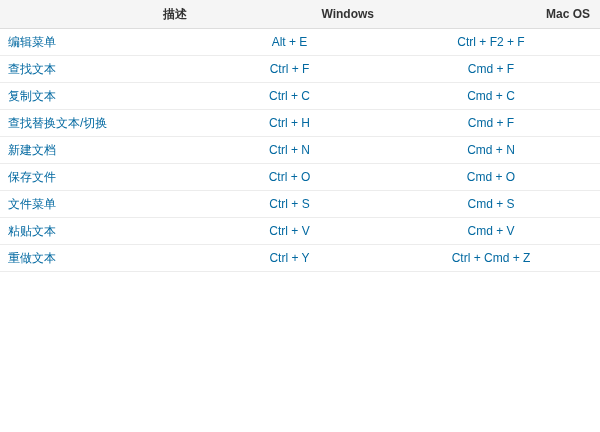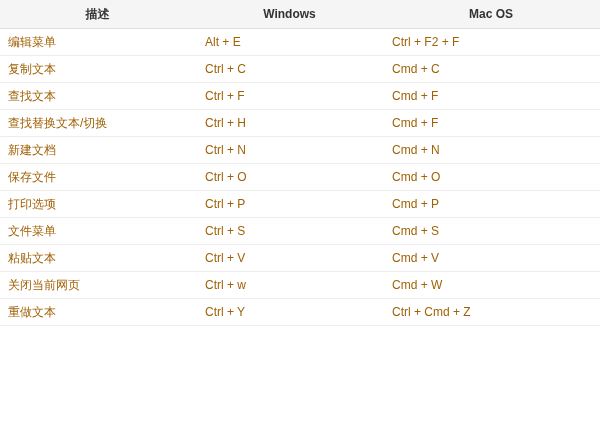--- a/index.html
+++ b/index.html
@@ -18,43 +18,43 @@
     width: 600px;
     border-collapse: collapse;
     table-layout: fixed;
   }
   .shortcut-table col.col-desc { width: 197px; }
   .shortcut-table col.col-win { width: 187px; }
   .shortcut-table col.col-mac { width: 216px; }
 
   .shortcut-table thead th {
     background: #f5f5f5;
-    text-align: center;
+    text-align: right;
     font-size: 12px;
     font-weight: bold;
     color: #333333;
     padding: 7px 10px 7px 8px;
     border-bottom: 1px solid #dddddd;
     line-height: 14px;
     white-space: nowrap;
   }
   .shortcut-table tbody td {
     font-size: 12px;
-    color: #a16207;
+    color: #0369a1;
     padding: 6px 10px 6px 8px;
     border-bottom: 1px solid #ececec;
     line-height: 14px;
     white-space: nowrap;
     background: #ffffff;
   }
   .shortcut-table tbody tr:last-child td {
     border-bottom: 1px solid #ececec;
   }
   .cell-desc { color: #333333; }
-  .cell-key { color: #555555; }
+  .cell-key { color: #555555; text-align: center; }
 </style>
 </head>
 <body>
 
 <table class="shortcut-table">
   <colgroup>
     <col class="col-desc">
     <col class="col-win">
     <col class="col-mac">
   </colgroup>
@@ -65,63 +65,53 @@
       <th>Mac OS</th>
     </tr>
   </thead>
   <tbody>
     <tr>
       <td class="cell-desc">编辑菜单</td>
       <td class="cell-key">Alt + E</td>
       <td class="cell-key">Ctrl + F2 + F</td>
     </tr>
     <tr>
+      <td class="cell-desc">查找文本</td>
+      <td class="cell-key">Ctrl + F</td>
+      <td class="cell-key">Cmd + F</td>
+    </tr>
+    <tr>
       <td class="cell-desc">复制文本</td>
       <td class="cell-key">Ctrl + C</td>
       <td class="cell-key">Cmd + C</td>
-    </tr>
-    <tr>
-      <td class="cell-desc">查找文本</td>
-      <td class="cell-key">Ctrl + F</td>
-      <td class="cell-key">Cmd + F</td>
     </tr>
     <tr>
       <td class="cell-desc">查找替换文本/切换</td>
       <td class="cell-key">Ctrl + H</td>
       <td class="cell-key">Cmd + F</td>
     </tr>
     <tr>
       <td class="cell-desc">新建文档</td>
       <td class="cell-key">Ctrl + N</td>
       <td class="cell-key">Cmd + N</td>
     </tr>
     <tr>
       <td class="cell-desc">保存文件</td>
       <td class="cell-key">Ctrl + O</td>
       <td class="cell-key">Cmd + O</td>
     </tr>
     <tr>
-      <td class="cell-desc">打印选项</td>
-      <td class="cell-key">Ctrl + P</td>
-      <td class="cell-key">Cmd + P</td>
-    </tr>
-    <tr>
       <td class="cell-desc">文件菜单</td>
       <td class="cell-key">Ctrl + S</td>
       <td class="cell-key">Cmd + S</td>
     </tr>
     <tr>
       <td class="cell-desc">粘贴文本</td>
       <td class="cell-key">Ctrl + V</td>
       <td class="cell-key">Cmd + V</td>
-    </tr>
-    <tr>
-      <td class="cell-desc">关闭当前网页</td>
-      <td class="cell-key">Ctrl + w</td>
-      <td class="cell-key">Cmd + W</td>
     </tr>
     <tr>
       <td class="cell-desc">重做文本</td>
       <td class="cell-key">Ctrl + Y</td>
       <td class="cell-key">Ctrl + Cmd + Z</td>
     </tr>
 
   </tbody>
 </table>
 

